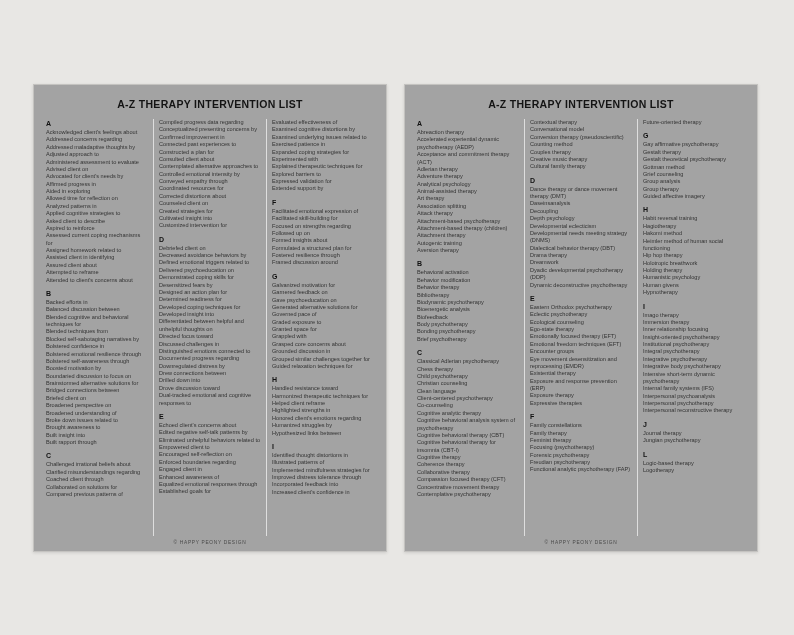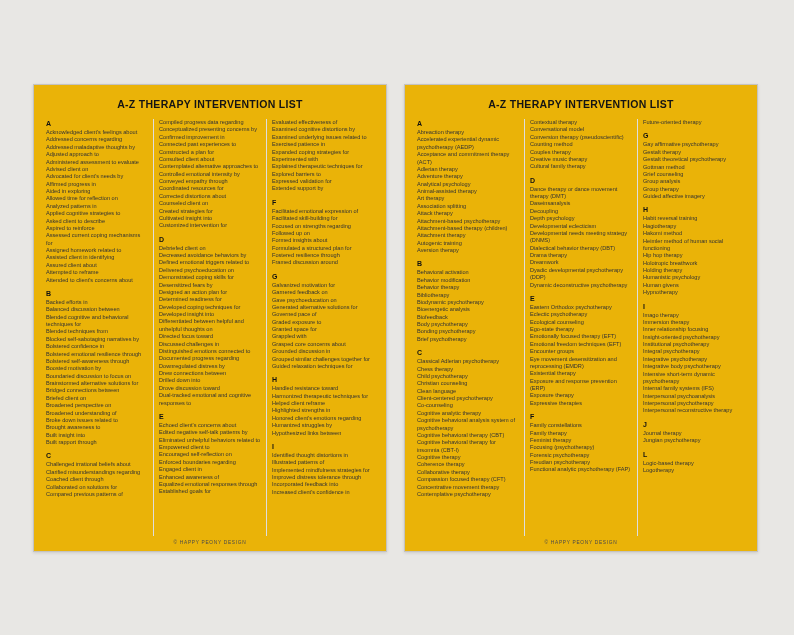--- a/index.html
+++ b/index.html
@@ -1,20 +1,20 @@
 <!DOCTYPE html>
 <html><head>
 <meta charset="utf-8">
 <style>
   * { margin:0; padding:0; box-sizing:border-box; }
   html,body { width:794px; height:635px; }
   body { background:#e8e7e4; font-family:"Liberation Sans", sans-serif; overflow:hidden; }
   .canvas { position:relative; width:794px; height:635px; }
   .pages { position:absolute; left:33px; top:84px; display:flex; gap:17px; }
-  .page { width:354px; height:468px; background:#eab308; border:1px solid #c4c3c0;
+  .page { width:354px; height:468px; background:#a3a3a3; border:1px solid #c4c3c0;
           box-shadow:0 1px 3px rgba(0,0,0,.12); padding:9px 10px 6px;
           display:flex; flex-direction:column; }
   .title { text-align:center; font-weight:bold; font-size:10.5px; letter-spacing:.3px;
            color:#141414; margin:4px 0 9px; }
   .cols { flex:1 1 auto; display:flex; overflow:hidden; }
   .col { flex:1 1 0; padding:0 5px; border-right:1px solid #dedede; overflow:hidden; }
   .col:first-child { padding-left:2px; }
   .col:last-child { border-right:none; padding-right:2px; }
   .letter { font-weight:bold; font-size:7px; color:#111; margin:6px 0 2px; }
   .letter:first-child { margin-top:1px; }

